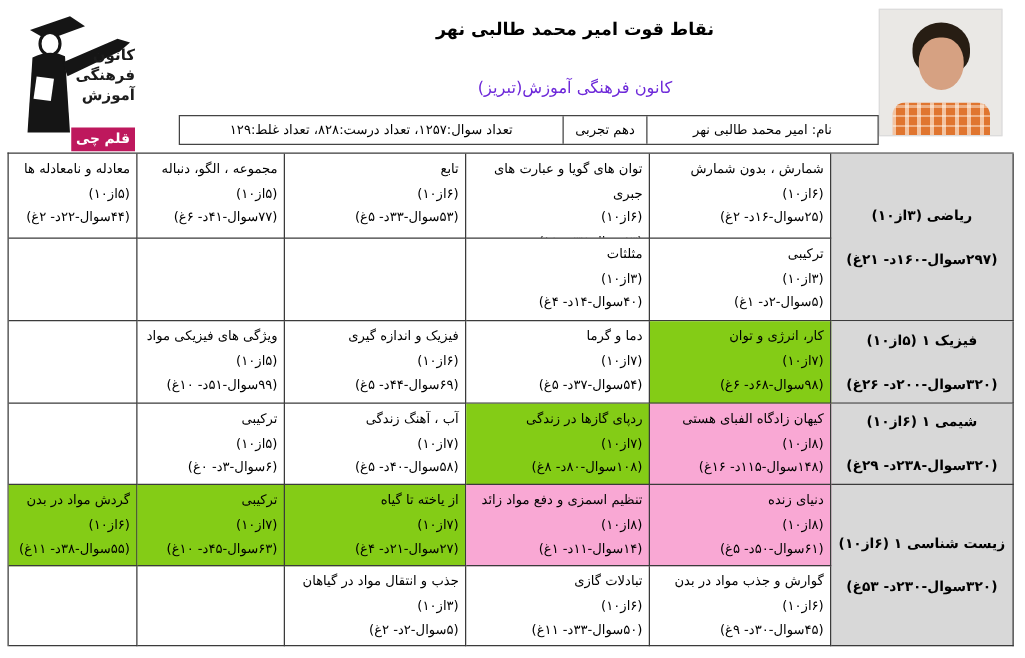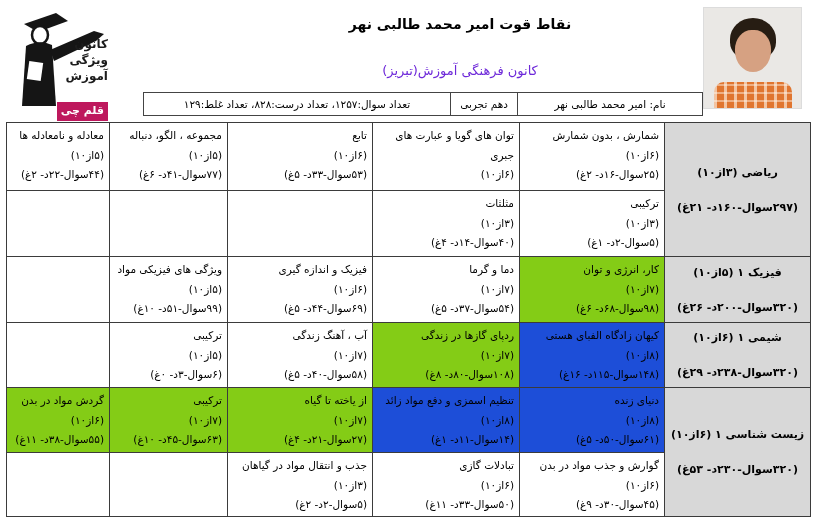--- a/index.html
+++ b/index.html
@@ -33,42 +33,42 @@
   .info-grade{width:66px;border-left:1px solid #444;border-right:1px solid #444;}
   .info-totals{flex:1;}
   
   .table{position:absolute;left:6px;top:122px;display:grid;
          grid-template-columns:103px 118px 145px 147px 145px 146px;
          grid-template-rows:68px 66px 66px 65px 65px 64px;
          border-top:1px solid #3b3b3b;border-left:1px solid #3b3b3b;background:#fff;}
   .cell,.subject{border-right:1px solid #3b3b3b;border-bottom:1px solid #3b3b3b;direction:rtl;}
   .cell{text-align:right;padding:3px 5px 0 2px;font-size:10.5px;line-height:19.5px;overflow:hidden;}
   .cell[data-hl="cyan"]{background:#84cc16;}
-  .cell[data-hl="blue"]{background:#1d4ed8;}
+  .cell[data-hl="blue"]{background:#f9a8d4;}
   .subject{background:#d8d8d8;display:flex;flex-direction:column;align-items:center;justify-content:center;
            gap:22px;font-size:11px;font-weight:bold;text-align:center;}
   .s-math{grid-area:1/6/3/7;}
   .s-phys{grid-area:3/6/4/7;align-items:center;}
   .s-chem{grid-area:4/6/5/7;}
   .s-bio{grid-area:5/6/7/7;}
 </style>
 </head>
 <body>
 
 <div class="logo">
   <svg width="102" height="102" viewBox="0 0 102 102">
     <path d="M16 18 L48 7 L60 15 L30 26 Z" fill="#151515"></path>
     <ellipse cx="32" cy="29" rx="8" ry="9" fill="#fff" stroke="#151515" stroke-width="2.5"></ellipse>
     <path d="M18 40 Q32 33 44 39 L48 100 L14 100 Z" fill="#151515"></path>
     <path d="M42 44 L86 25 L96 28 L88 35 L46 55 Z" fill="#151515"></path>
     <rect x="20" y="56" width="14" height="18" fill="#fff" transform="rotate(8 27 65)"></rect>
   </svg>
   <div class="logo-text">
     <div>کانون</div>
-    <div>ویژگی</div>
+    <div>فرهنگی</div>
     <div>آموزش</div>
     <div class="logo-badge">قلم چی</div>
   </div>
 </div>
 
 <div class="title">نقاط قوت امیر محمد طالبی نهر</div>
 <div class="subtitle">کانون فرهنگی آموزش(تبریز)</div>
 
 <div class="photo">
   <div class="hair"></div>

